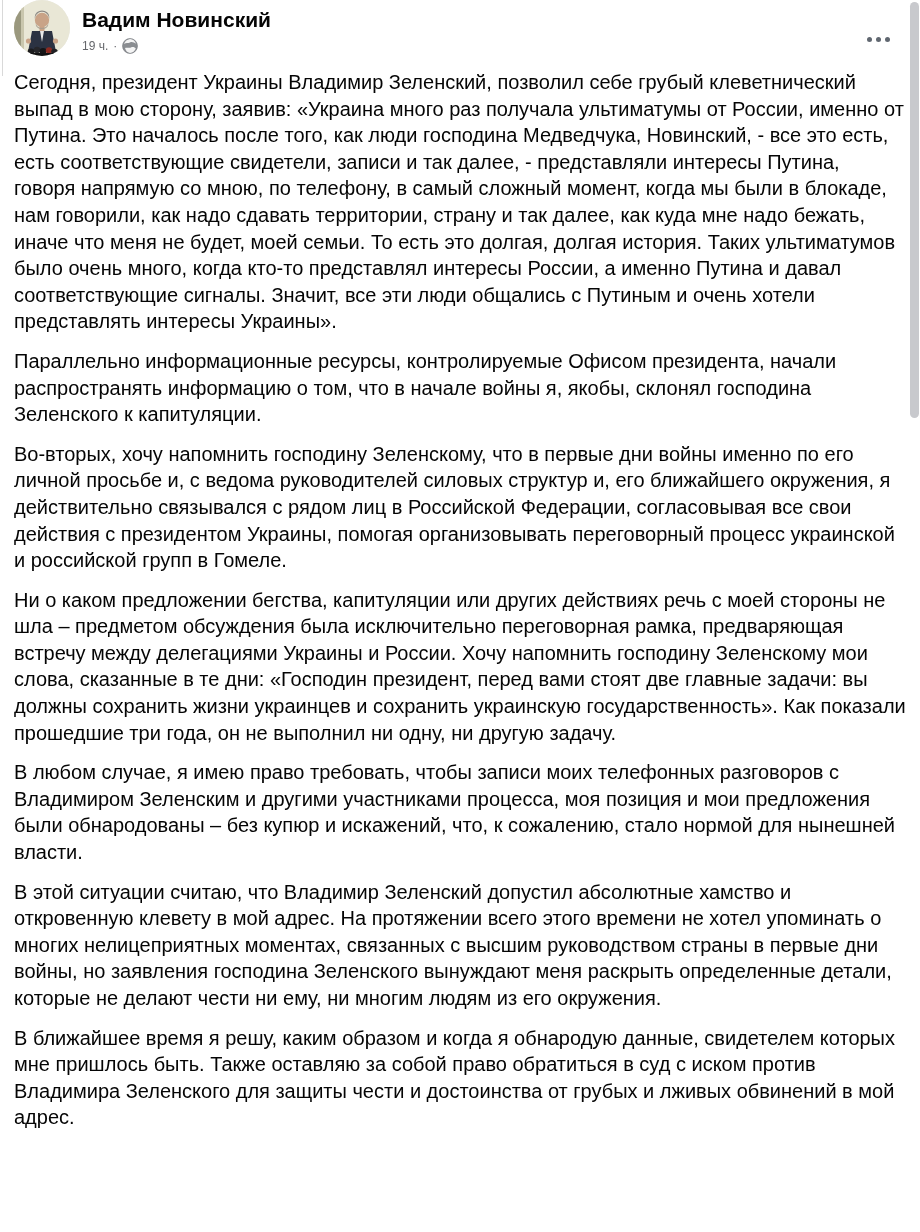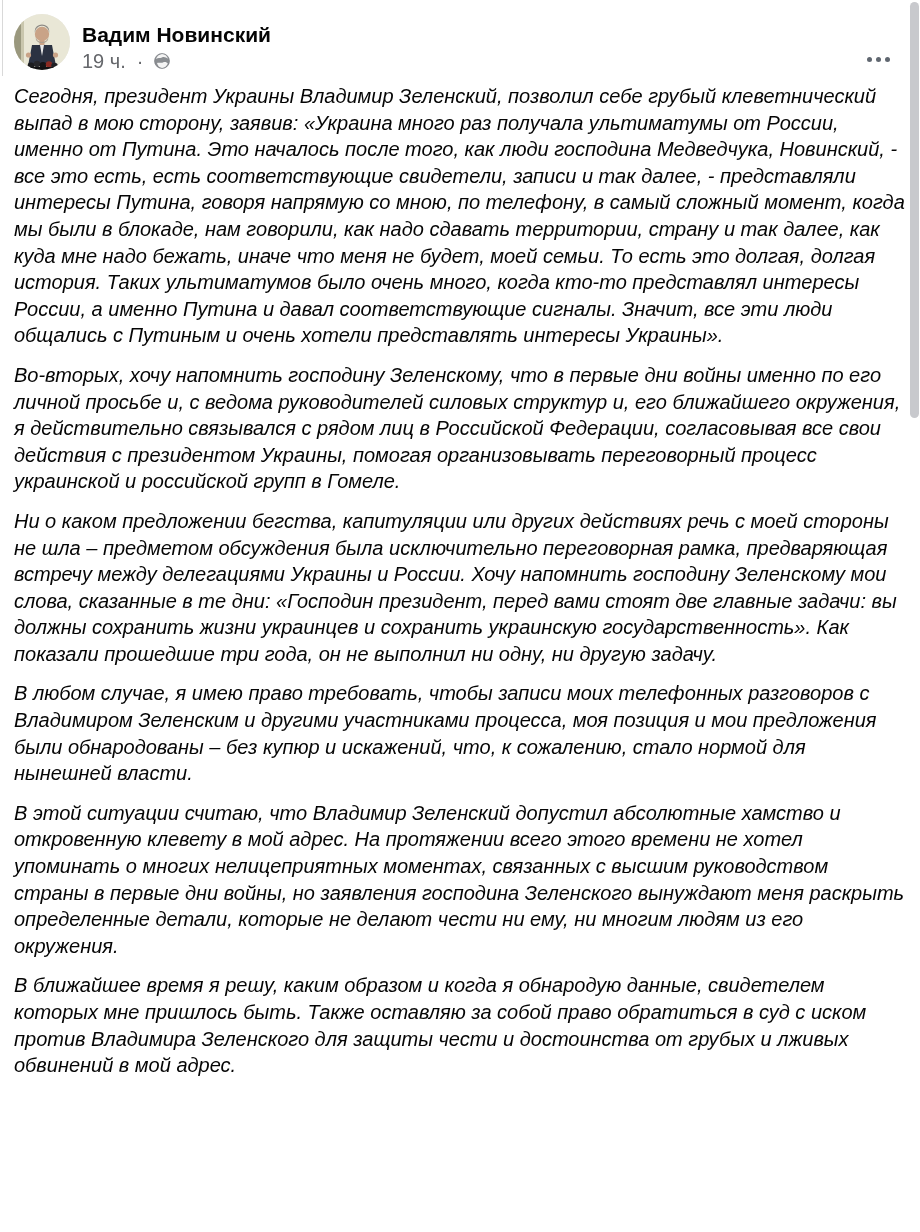--- a/index.html
+++ b/index.html
@@ -18,22 +18,22 @@
   .edge-line {
     position: absolute;
     left: 2px;
     top: 0;
     width: 1px;
     height: 76px;
     background: #d9d9d9;
   }
   .post-header {
     display: flex;
-    align-items: flex-end;
-    padding: 14px 14px 0 14px;
+    align-items: center;
+    padding: 0 14px 0 14px;
   }
   .avatar {
     width: 56px;
     height: 56px;
     border-radius: 50%;
     overflow: hidden;
     flex: 0 0 56px;
     box-shadow: inset 0 0 0 1px rgba(0,0,0,0.08);
     cursor: pointer;
   }
@@ -44,26 +44,26 @@
   }
   .author-name {
     font-size: 21px;
     font-weight: bold;
     line-height: 25px;
     color: #050505;
     cursor: pointer;
   }
   .meta-row {
     margin-top: 5px;
-    font-size: 20px;
+    font-size: 12px;
     line-height: 18px;
     color: #65676B;
     display: flex;
     align-items: center;
-    gap: 11px;
+    gap: 5px;
     cursor: pointer;
   }
   .globe-icon svg { display: block; }
   .menu-button {
     margin-left: auto;
     margin-top: 22px;
     margin-right: 8px;
     display: flex;
     gap: 4px;
     padding: 8px;
@@ -78,21 +78,20 @@
   }
   .post-body {
     padding: 13px 14px 0 14px;
     font-size: 20px;
     line-height: 26.6px;
     letter-spacing: 0;
     color: #050505;
   }
   .post-body p {
     margin: 0 0 13px 0;
-    font-style: italic;
   }
   .scroll-thumb {
     position: absolute;
     top: 2px;
     right: 1px;
     width: 9px;
     height: 416px;
     border-radius: 5px;
     background: #c8c9cd;
   }
@@ -153,20 +152,21 @@
   <div class="menu-button" title="">
     <span class="dot"></span>
     <span class="dot"></span>
     <span class="dot"></span>
   </div>
 
 </div>
 
 <div class="post-body">
   <p>Сегодня, президент Украины Владимир Зеленский, позволил себе грубый клеветнический выпад в мою сторону, заявив: «Украина много раз получала ультиматумы от России, именно от Путина. Это началось после того, как люди господина Медведчука, Новинский, - все это есть, есть соответствующие свидетели, записи и так далее, - представляли интересы Путина, говоря напрямую со мною, по телефону, в самый сложный момент, когда мы были в блокаде, нам говорили, как надо сдавать территории, страну и так далее, как куда мне надо бежать, иначе что меня не будет, моей семьи. То есть это долгая, долгая история. Таких ультиматумов было очень много, когда кто-то представлял интересы России, а именно Путина и давал соответствующие сигналы. Значит, все эти люди общались с Путиным и очень хотели представлять интересы Украины».</p>
+  <p>Параллельно информационные ресурсы, контролируемые Офисом президента, начали распространять информацию о том, что в начале войны я, якобы, склонял господина Зеленского к капитуляции.</p>
   <p>Во-вторых, хочу напомнить господину Зеленскому, что в первые дни войны именно по его личной просьбе и, с ведома руководителей силовых структур и, его ближайшего окружения, я действительно связывался с рядом лиц в Российской Федерации, согласовывая все свои действия с президентом Украины, помогая организовывать переговорный процесс украинской и российской групп в Гомеле.</p>
   <p>Ни о каком предложении бегства, капитуляции или других действиях речь с моей стороны не шла – предметом обсуждения была исключительно переговорная рамка, предваряющая встречу между делегациями Украины и России. Хочу напомнить господину Зеленскому мои слова, сказанные в те дни: «Господин президент, перед вами стоят две главные задачи: вы должны сохранить жизни украинцев и сохранить украинскую государственность». Как показали прошедшие три года, он не выполнил ни одну, ни другую задачу.</p>
   <p>В любом случае, я имею право требовать, чтобы записи моих телефонных разговоров с Владимиром Зеленским и другими участниками процесса, моя позиция и мои предложения были обнародованы – без купюр и искажений, что, к сожалению, стало нормой для нынешней власти.</p>
   <p>В этой ситуации считаю, что Владимир Зеленский допустил абсолютные хамство и откровенную клевету в мой адрес. На протяжении всего этого времени не хотел упоминать о многих нелицеприятных моментах, связанных с высшим руководством страны в первые дни войны, но заявления господина Зеленского вынуждают меня раскрыть определенные детали, которые не делают чести ни ему, ни многим людям из его окружения.</p>
   <p>В ближайшее время я решу, каким образом и когда я обнародую данные, свидетелем которых мне пришлось быть. Также оставляю за собой право обратиться в суд с иском против Владимира Зеленского для защиты чести и достоинства от грубых и лживых обвинений в мой адрес.</p>
 </div>
 
 <div class="scroll-thumb"></div>
 
 </body></html>

